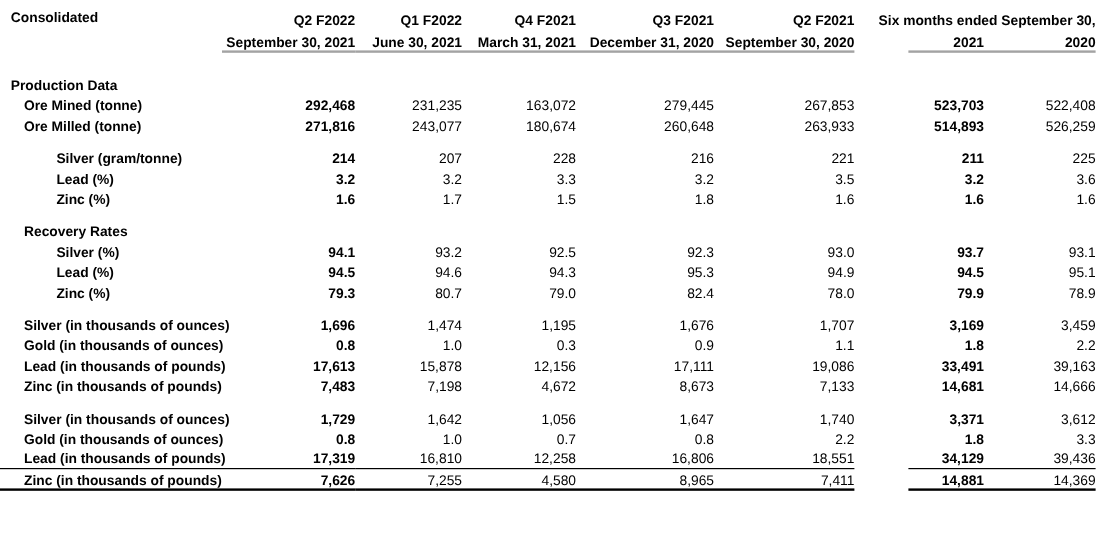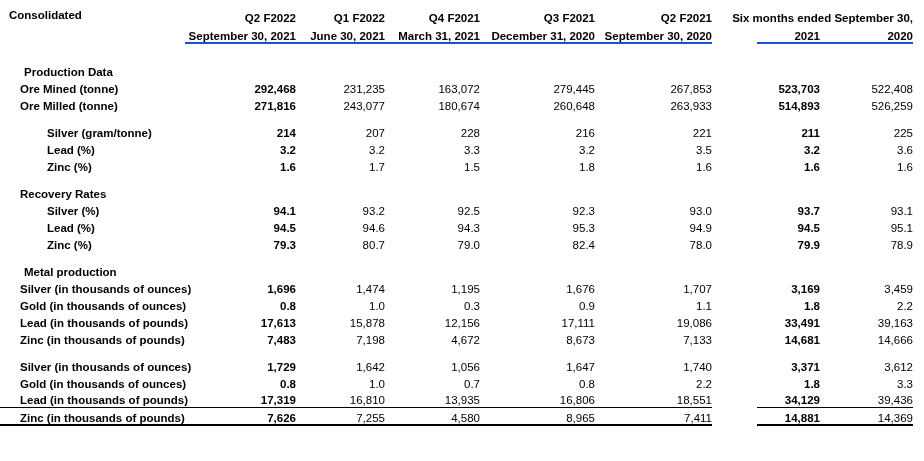--- a/index.html
+++ b/index.html
@@ -32,30 +32,30 @@
     font-weight: bold;
     text-align: right;
   }
   thead th.corner {
     text-align: left;
     padding-left: 9px;
     vertical-align: top;
     padding-top: 10px;
     margin-left: 28px;
   }
-  thead tr.h2 th.u { border-bottom: 2px solid #1d4ed8; }
+  thead tr.h2 th.u { border-bottom: 2px solid #a3a3a3; }
   
   tbody tr.datarow { height: 17px; }
   tbody tr.spacer { height: 10px; }
   tbody tr.spacer:first-child { height: 18px; }
   td.label {
     text-align: left;
     font-weight: bold;
   }
-  td.label.indent-0 { padding-left: 24px; }
+  td.label.indent-0 { padding-left: 9px; }
   td.label.indent-1 { padding-left: 20px; margin-left: 21px; }
   td.label.indent-2 { padding-left: 47px; }
   td.num { text-align: right; font-weight: normal; }
   td.num.bold { font-weight: bold; }
   
   tbody tr.datarow:last-child td:not(.gap) {
     border-top: 1px solid #000000;
     border-bottom: 2px solid #000000;
   }
   tbody tr.datarow:last-child { height: 18px; }
@@ -215,31 +215,20 @@
         <td class="num">82.4</td>
         <td class="num">78.0</td>
         <td class="gap"></td>
         <td class="num bold">79.9</td>
         <td class="num">78.9</td>
       </tr>
       <tr class="spacer">
         <td colspan="9"></td>
       </tr>
       <tr class="datarow">
-        <td class="label indent-0">Metal production</td>
-        <td class="num bold"></td>
-        <td class="num"></td>
-        <td class="num"></td>
-        <td class="num"></td>
-        <td class="num"></td>
-        <td class="gap"></td>
-        <td class="num bold"></td>
-        <td class="num"></td>
-      </tr>
-      <tr class="datarow">
         <td class="label indent-1">Silver (in thousands of ounces)</td>
         <td class="num bold">1,696</td>
         <td class="num">1,474</td>
         <td class="num">1,195</td>
         <td class="num">1,676</td>
         <td class="num">1,707</td>
         <td class="gap"></td>
         <td class="num bold">3,169</td>
         <td class="num">3,459</td>
       </tr>
@@ -298,21 +287,21 @@
         <td class="num">0.8</td>
         <td class="num">2.2</td>
         <td class="gap"></td>
         <td class="num bold">1.8</td>
         <td class="num">3.3</td>
       </tr>
       <tr class="datarow">
         <td class="label indent-1">Lead (in thousands of pounds)</td>
         <td class="num bold">17,319</td>
         <td class="num">16,810</td>
-        <td class="num">13,935</td>
+        <td class="num">12,258</td>
         <td class="num">16,806</td>
         <td class="num">18,551</td>
         <td class="gap"></td>
         <td class="num bold">34,129</td>
         <td class="num">39,436</td>
       </tr>
       <tr class="datarow">
         <td class="label indent-1">Zinc (in thousands of pounds)</td>
         <td class="num bold">7,626</td>
         <td class="num">7,255</td>

